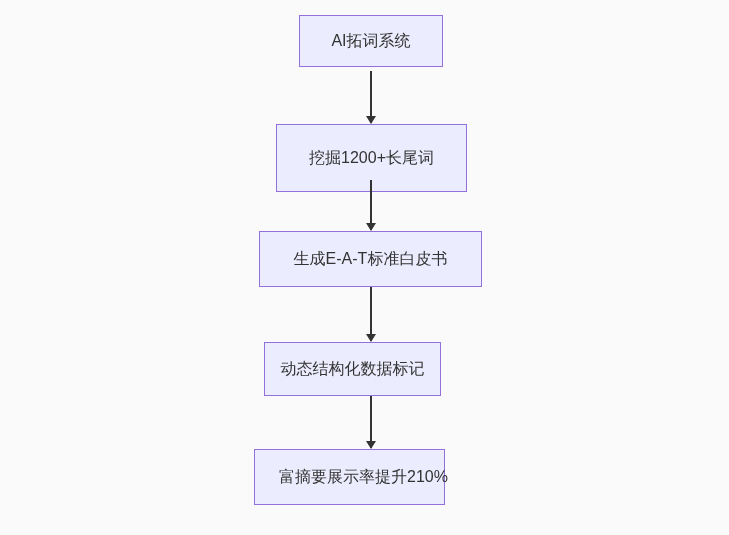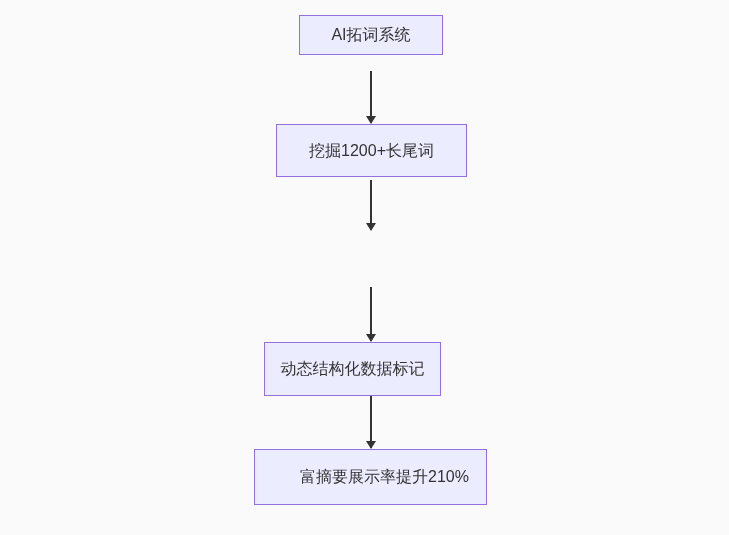--- a/index.html
+++ b/index.html
@@ -21,25 +21,25 @@
     border: 1px solid #9370db;
     color: #333333;
     font-size: 16px;
     display: flex;
     align-items: center;
     justify-content: center;
     text-align: center;
     line-height: 1.2;
     white-space: nowrap;
   }
-  .n1 { left: 299px; top: 15px;  width: 144px; height: 40px; }
-  .n2 { left: 276px; top: 124px; width: 191px; height: 53px; }
+  .n1 { left: 299px; top: 15px;  width: 144px; height: 52px; }
+  .n2 { left: 276px; top: 124px; width: 191px; height: 68px; }
   .n3 { left: 259px; top: 231px; width: 223px; height: 56px; }
   .n4 { left: 264px; top: 342px; width: 177px; height: 54px; }
-  .n5 { left: 254px; top: 449px; width: 233px; height: 56px; padding-left: 28px; }
+  .n5 { left: 254px; top: 449px; width: 191px; height: 56px; padding-left: 28px; }
 
   .edge {
     position: absolute;
     left: 370px;
     width: 2px;
     background: #333333;
   }
   .e1 { top: 71px;  height: 52px; }
   .e2 { top: 180px; height: 50px; }
   .e3 { top: 287px; height: 54px; }
@@ -71,20 +71,23 @@
   </div>
 
   <div class="node n2">
     <span>挖掘1200+长尾词</span>
   </div>
 
   <div class="edge e2">
     <span class="arrowhead"></span>
   </div>
 
+  <div class="node n3">
+    <span>生成E-A-T标准白皮书</span>
+  </div>
 
   <div class="edge e3">
     <span class="arrowhead"></span>
   </div>
 
   <div class="node n4">
     <span>动态结构化数据标记</span>
   </div>
 
   <div class="edge e4">

